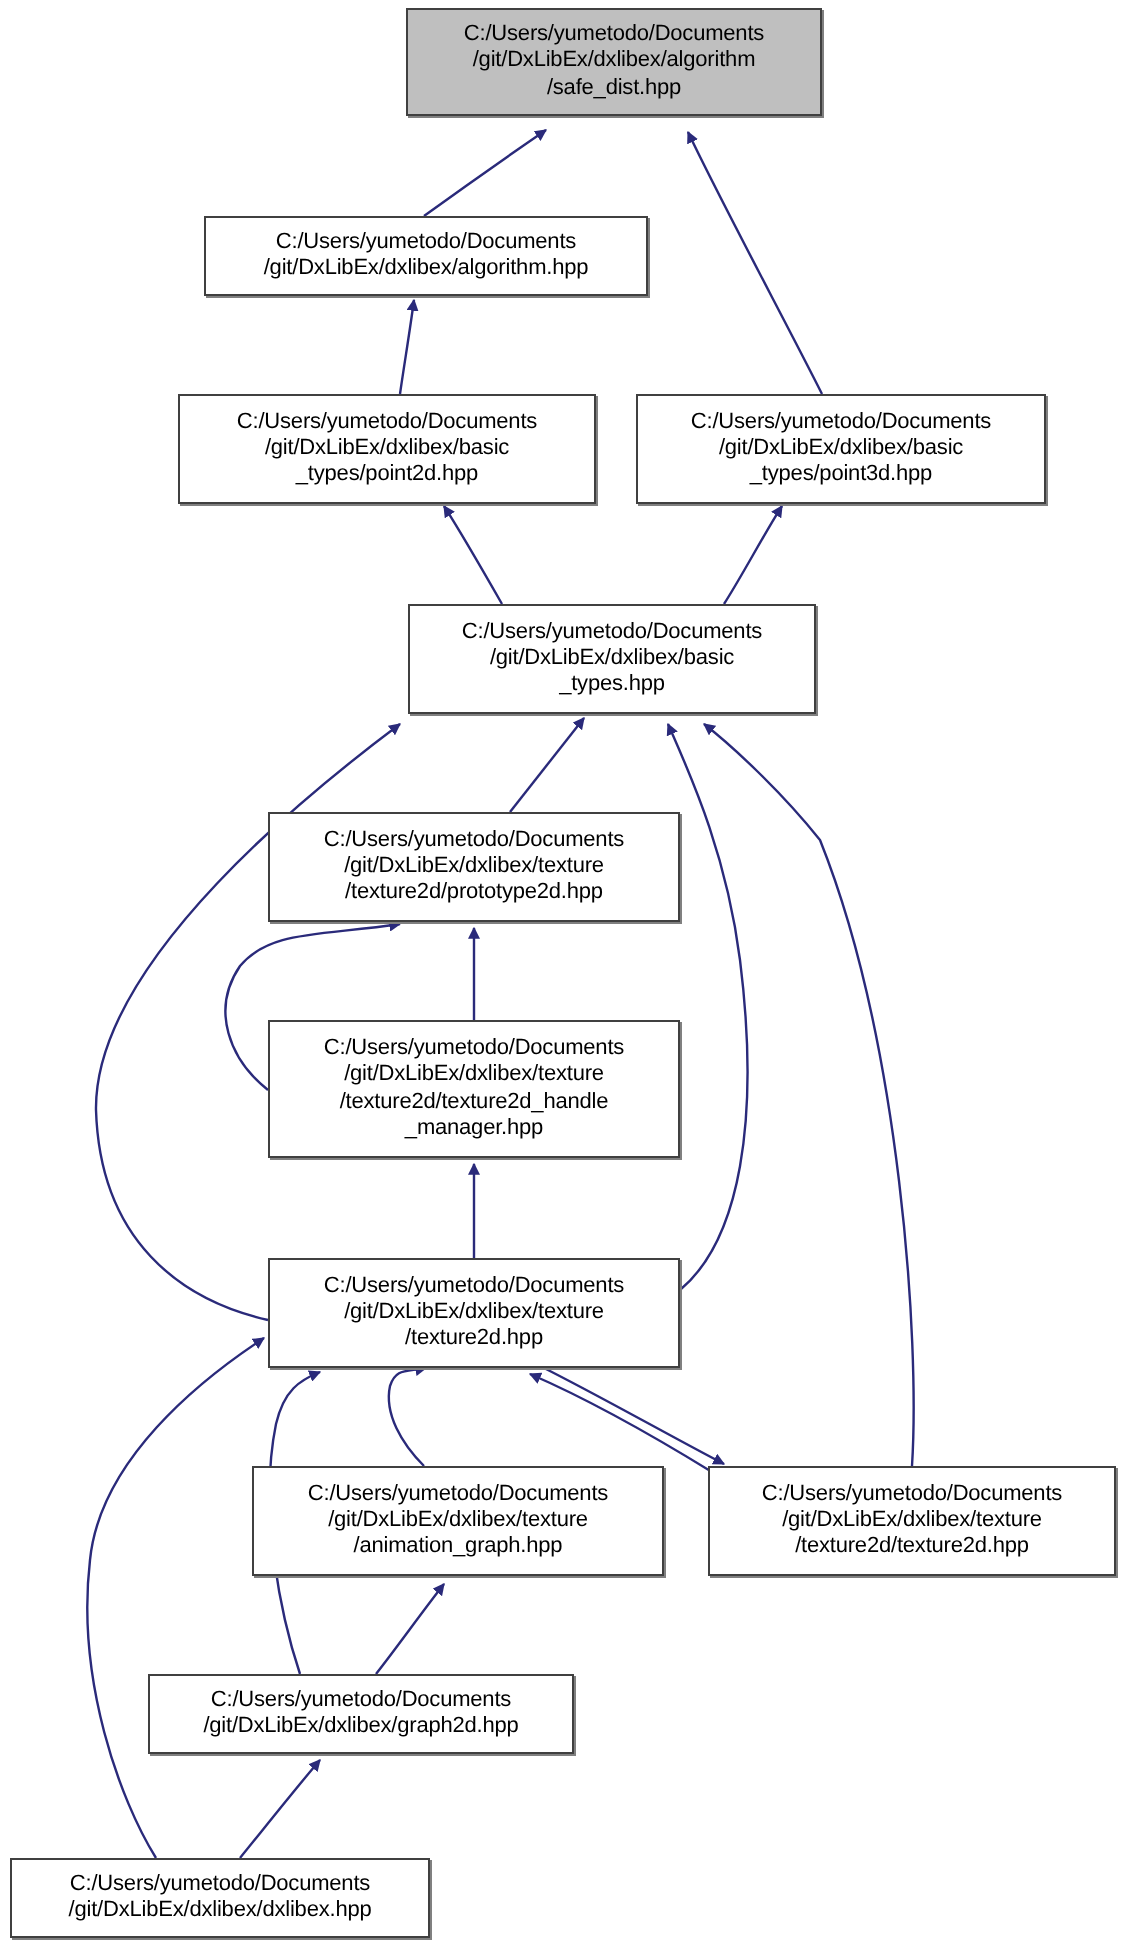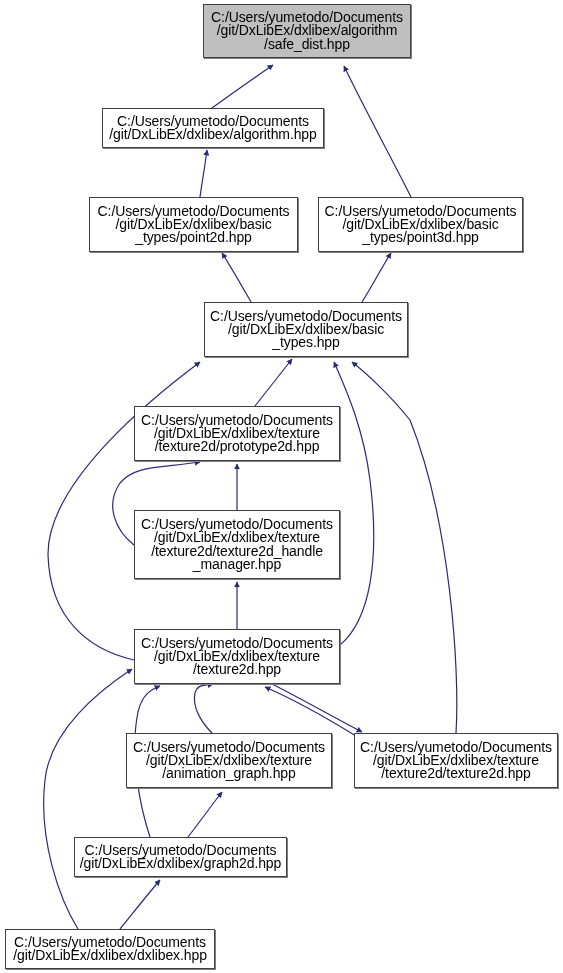--- a/index.html
+++ b/index.html
@@ -27,21 +27,21 @@
   .graph-node {
     position: absolute;
     box-sizing: border-box;
     background: #ffffff;
     border: 1px solid #404040;
     display: flex;
     align-items: center;
     justify-content: center;
     text-align: center;
     color: #000000;
-    font-size: 14px;
+    font-size: 11px;
     line-height: 13.2px;
     letter-spacing: -0.1px;
     white-space: pre-line;
     cursor: pointer;
     z-index: 5;
     box-shadow: 1px 1px 0 0 #808080;
   }
   .graph-node.root-node {
     background: #bfbfbf;
     border: 1px solid #404040;

